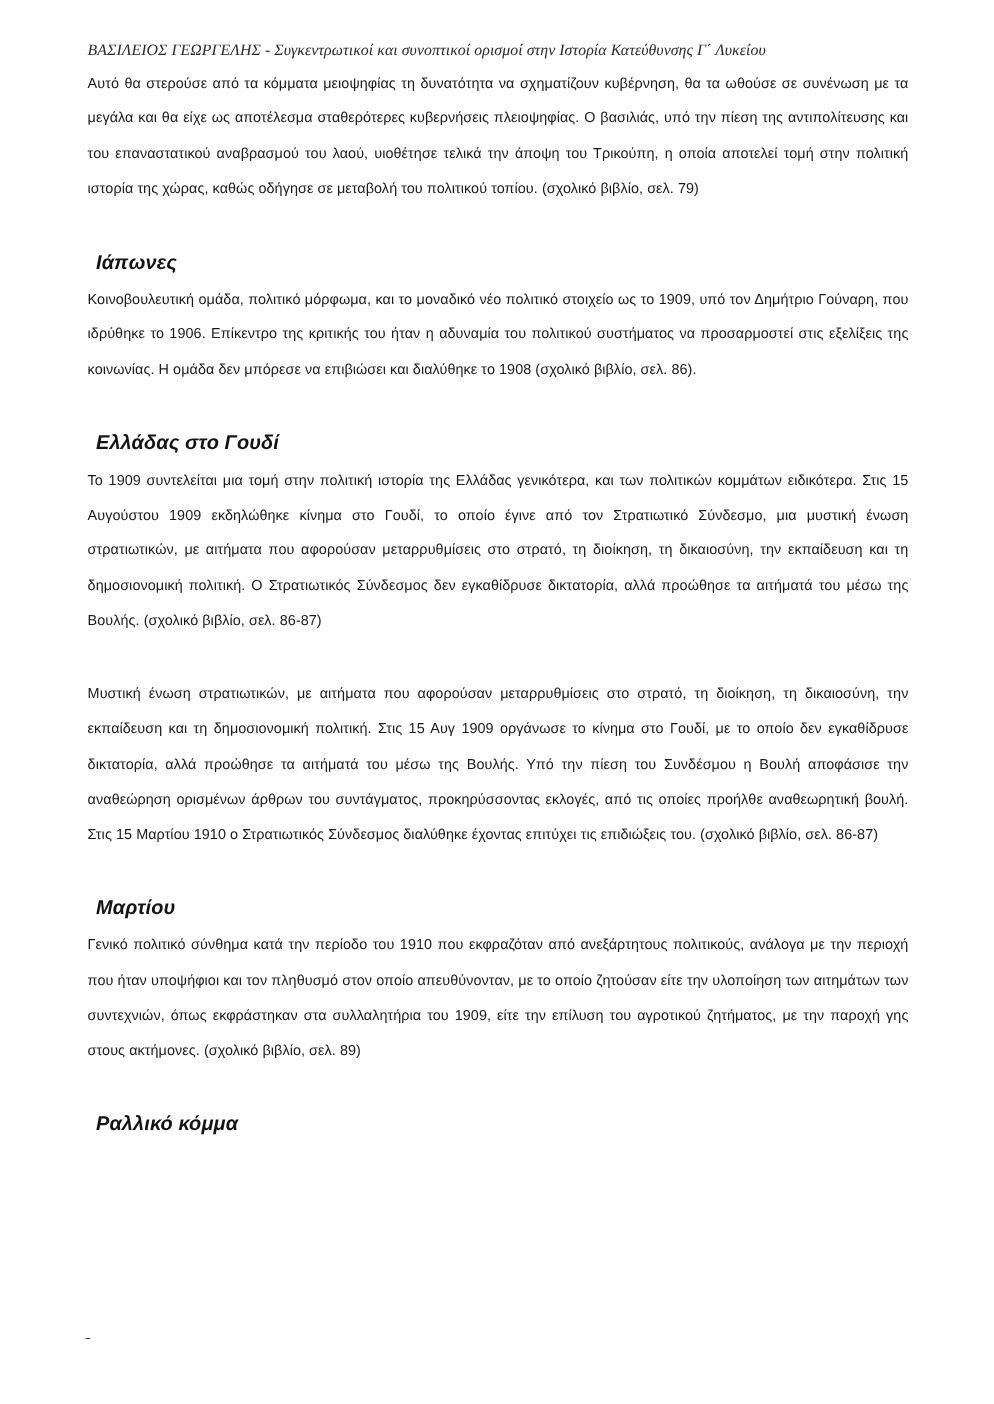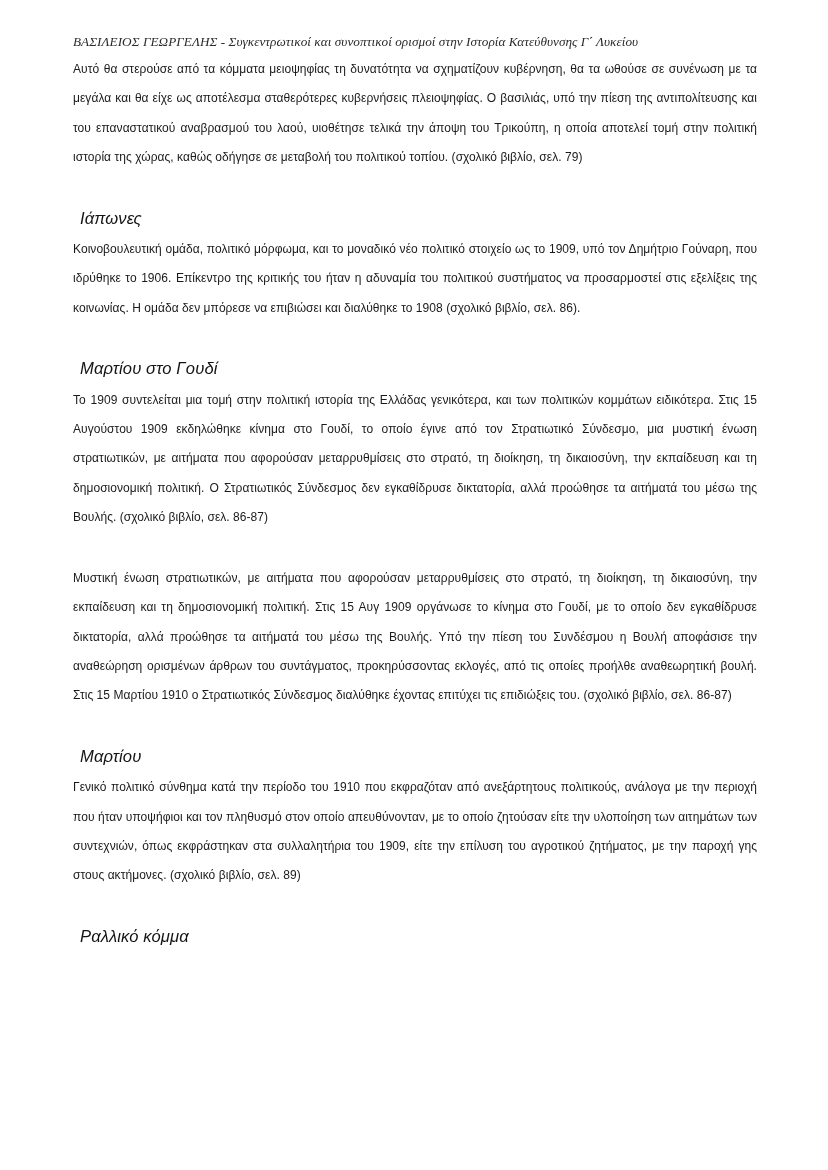--- a/index.html
+++ b/index.html
@@ -47,21 +47,21 @@
     color: #1a1a1a;
     margin: 0;
     padding: 0;
     letter-spacing: 0.05px;
   }
   .para.first-indent {
     text-indent: 0;
   }
   .heading {
     font-family: "Liberation Sans", sans-serif;
-    font-weight: normal;
+    font-weight: bold;
     font-style: italic;
     font-size: 16.6px;
     line-height: 29.4px;
     color: #141414;
     margin: 0;
     padding: 0 0 0 7px;
     letter-spacing: 0.1px;
   }
   .section {
     margin-top: 31px;
@@ -90,21 +90,21 @@
     <div class="doc-header">ΒΑΣΙΛΕΙΟΣ ΓΕΩΡΓΕΛΗΣ - Συγκεντρωτικοί και συνοπτικοί ορισμοί στην Ιστορία Κατεύθυνσης Γ΄ Λυκείου</div>
 
     <p class="para first-indent">Αυτό θα στερούσε από τα κόμματα μειοψηφίας τη δυνατότητα να σχηματίζουν κυβέρνηση, θα τα ωθούσε σε συνένωση με τα μεγάλα και θα είχε ως αποτέλεσμα σταθερότερες κυβερνήσεις πλειοψηφίας. Ο βασιλιάς, υπό την πίεση της αντιπολίτευσης και του επαναστατικού αναβρασμού του λαού, υιοθέτησε τελικά την άποψη του Τρικούπη, η οποία αποτελεί τομή στην πολιτική ιστορία της χώρας, καθώς οδήγησε σε μεταβολή του πολιτικού τοπίου. (σχολικό βιβλίο, σελ. 79)</p>
 
     <div class="section">
       <h2 class="heading">Ιάπωνες</h2>
       <p class="para">Κοινοβουλευτική ομάδα, πολιτικό μόρφωμα, και το μοναδικό νέο πολιτικό στοιχείο ως το 1909, υπό τον Δημήτριο Γούναρη, που ιδρύθηκε το 1906. Επίκεντρο της κριτικής του ήταν η αδυναμία του πολιτικού συστήματος να προσαρμοστεί στις εξελίξεις της κοινωνίας. Η ομάδα δεν μπόρεσε να επιβιώσει και διαλύθηκε το 1908 (σχολικό βιβλίο, σελ. 86).</p>
     </div>
 
     <div class="section">
-      <h2 class="heading">Μαρτίου στο Γουδί</h2>
+      <h2 class="heading">Ελλάδας στο Γουδί</h2>
       <p class="para">Το 1909 συντελείται μια τομή στην πολιτική ιστορία της Ελλάδας γενικότερα, και των πολιτικών κομμάτων ειδικότερα. Στις 15 Αυγούστου 1909 εκδηλώθηκε κίνημα στο Γουδί, το οποίο έγινε από τον Στρατιωτικό Σύνδεσμο, μια μυστική ένωση στρατιωτικών, με αιτήματα που αφορούσαν μεταρρυθμίσεις στο στρατό, τη διοίκηση, τη δικαιοσύνη, την εκπαίδευση και τη δημοσιονομική πολιτική. Ο Στρατιωτικός Σύνδεσμος δεν εγκαθίδρυσε δικτατορία, αλλά προώθησε τα αιτήματά του μέσω της Βουλής. (σχολικό βιβλίο, σελ. 86-87)</p>
     </div>
 
     <div class="section">
       <p class="para">Μυστική ένωση στρατιωτικών, με αιτήματα που αφορούσαν μεταρρυθμίσεις στο στρατό, τη διοίκηση, τη δικαιοσύνη, την εκπαίδευση και τη δημοσιονομική πολιτική. Στις 15 Αυγ 1909 οργάνωσε το κίνημα στο Γουδί, με το οποίο δεν εγκαθίδρυσε δικτατορία, αλλά προώθησε τα αιτήματά του μέσω της Βουλής. Υπό την πίεση του Συνδέσμου η Βουλή αποφάσισε την αναθεώρηση ορισμένων άρθρων του συντάγματος, προκηρύσσοντας εκλογές, από τις οποίες προήλθε αναθεωρητική βουλή. Στις 15 Μαρτίου 1910 ο Στρατιωτικός Σύνδεσμος διαλύθηκε έχοντας επιτύχει τις επιδιώξεις του. (σχολικό βιβλίο, σελ. 86-87)</p>
     </div>
 
     <div class="section">
       <h2 class="heading">Μαρτίου</h2>
       <p class="para">Γενικό πολιτικό σύνθημα κατά την περίοδο του 1910 που εκφραζόταν από ανεξάρτητους πολιτικούς, ανάλογα με την περιοχή που ήταν υποψήφιοι και τον πληθυσμό στον οποίο απευθύνονταν, με το οποίο ζητούσαν είτε την υλοποίηση των αιτημάτων των συντεχνιών, όπως εκφράστηκαν στα συλλαλητήρια του 1909, είτε την επίλυση του αγροτικού ζητήματος, με την παροχή γης στους ακτήμονες. (σχολικό βιβλίο, σελ. 89)</p>

